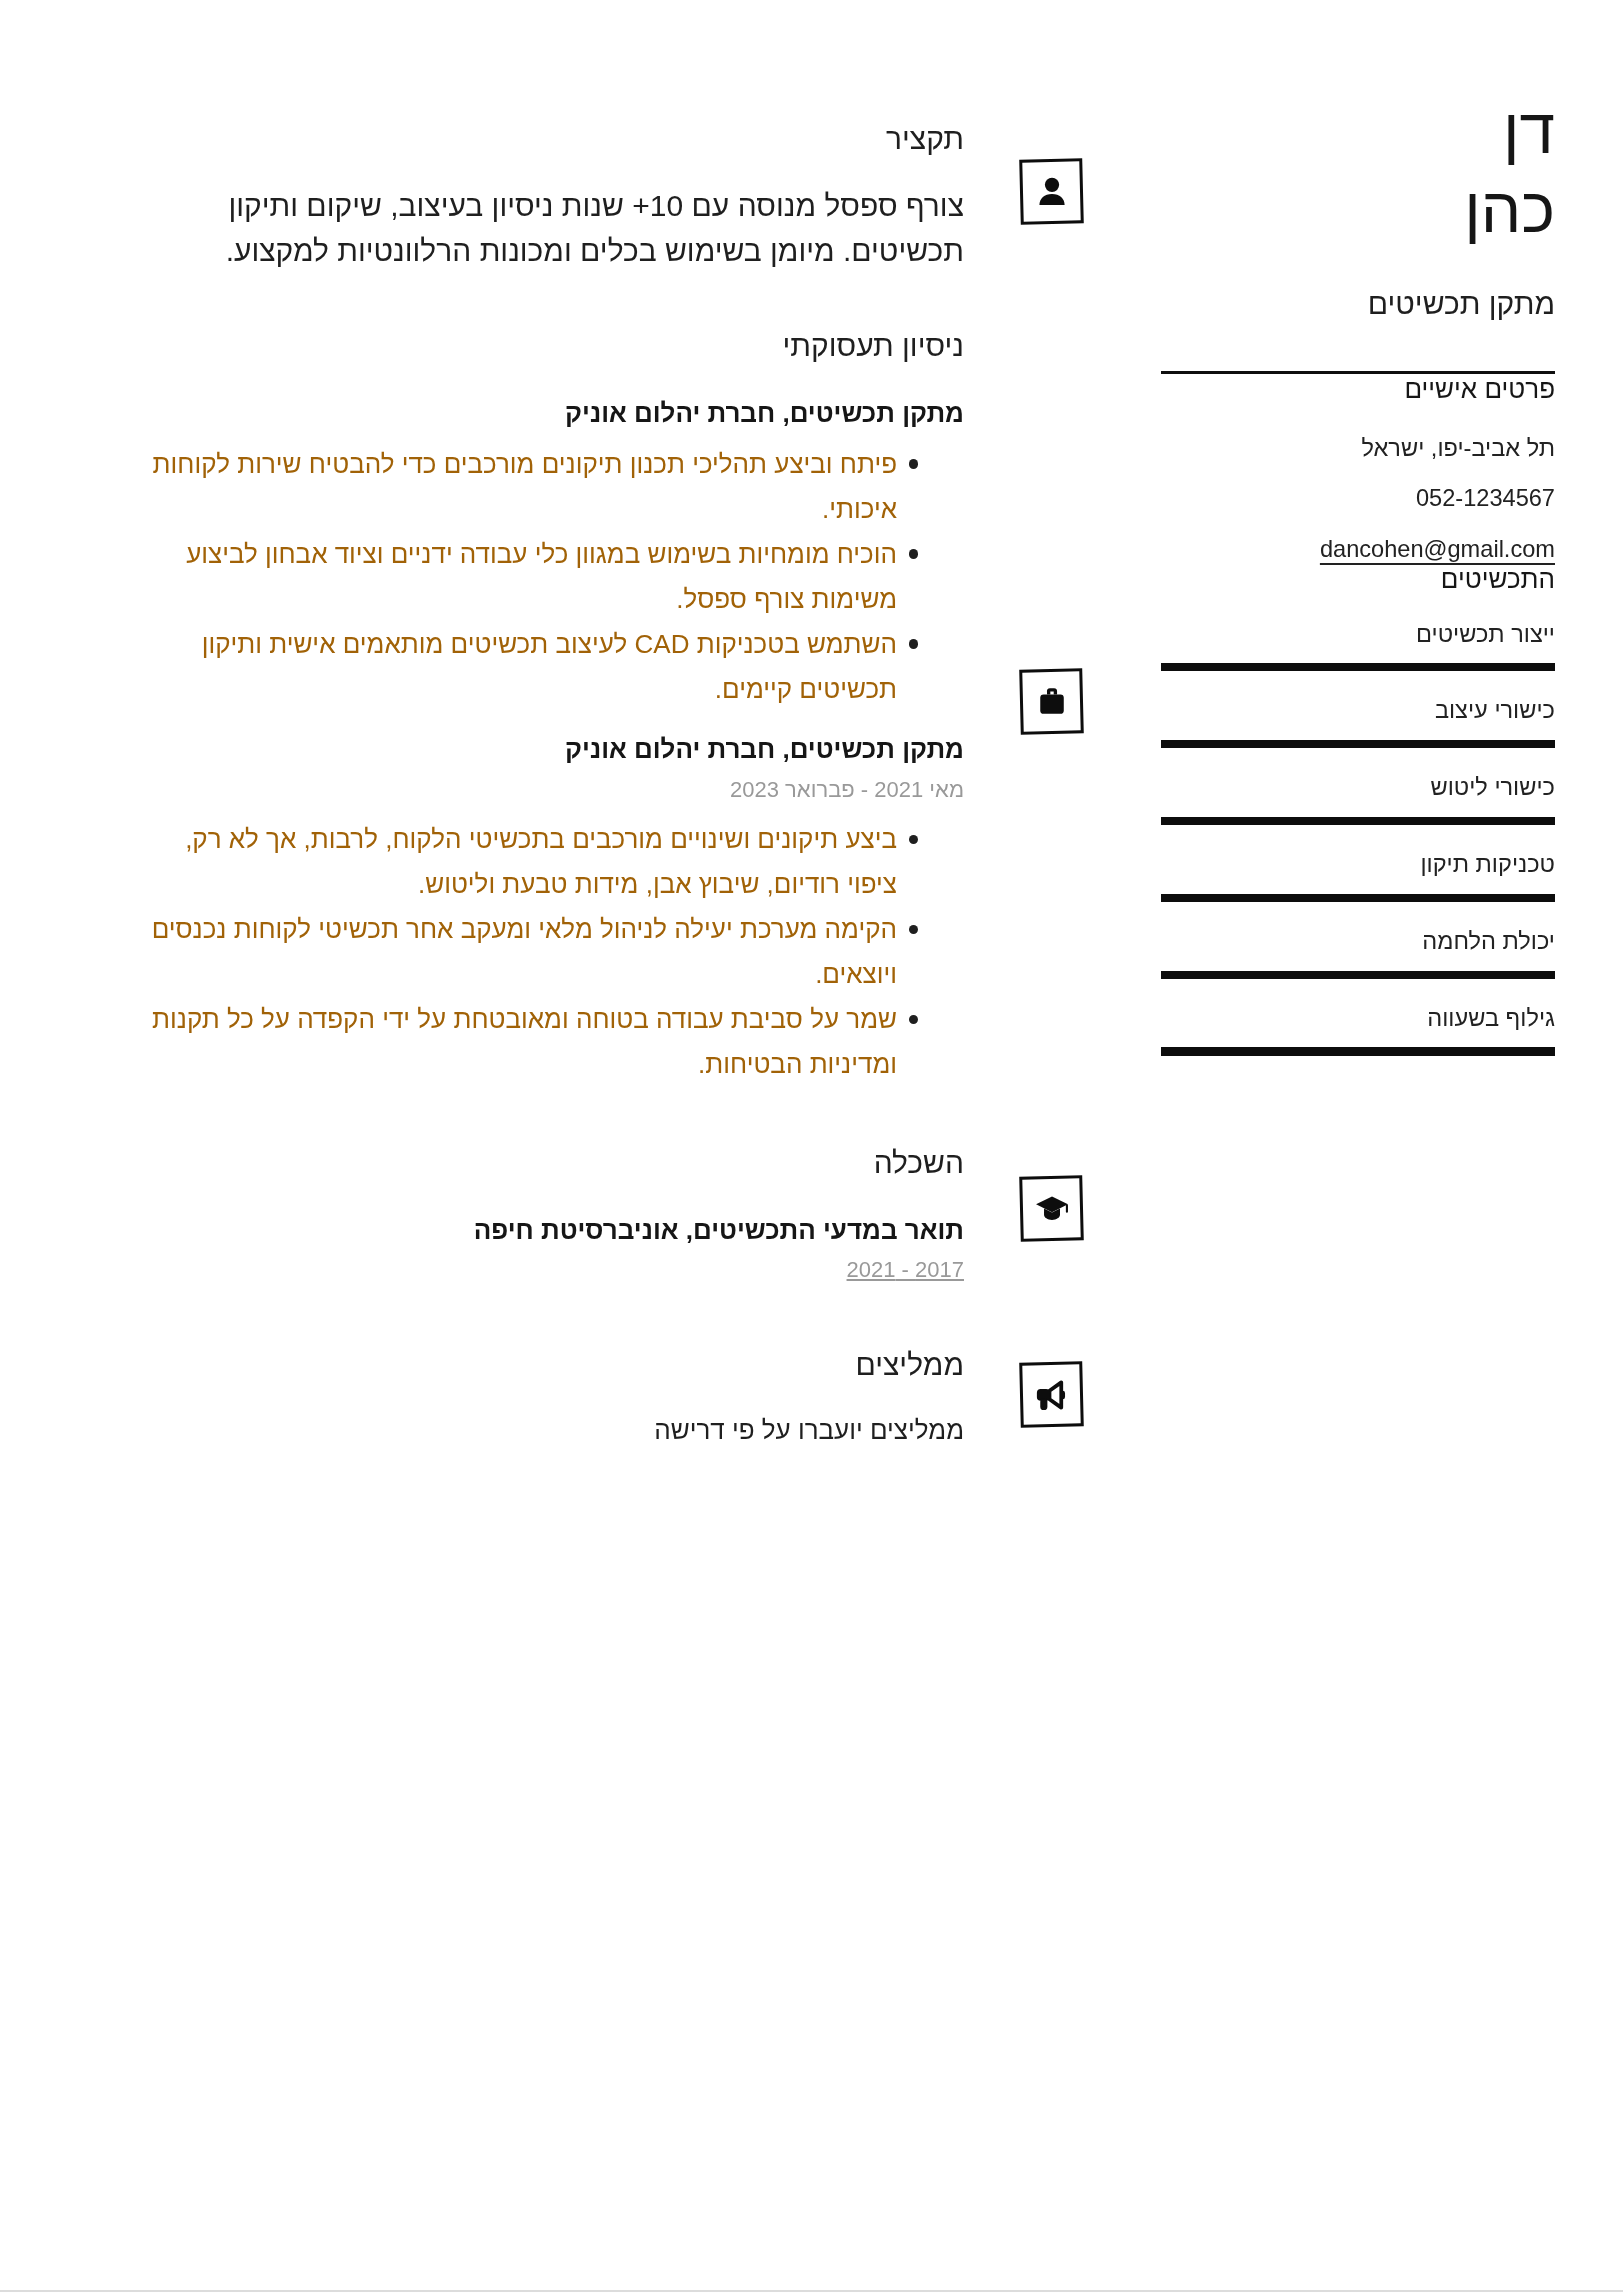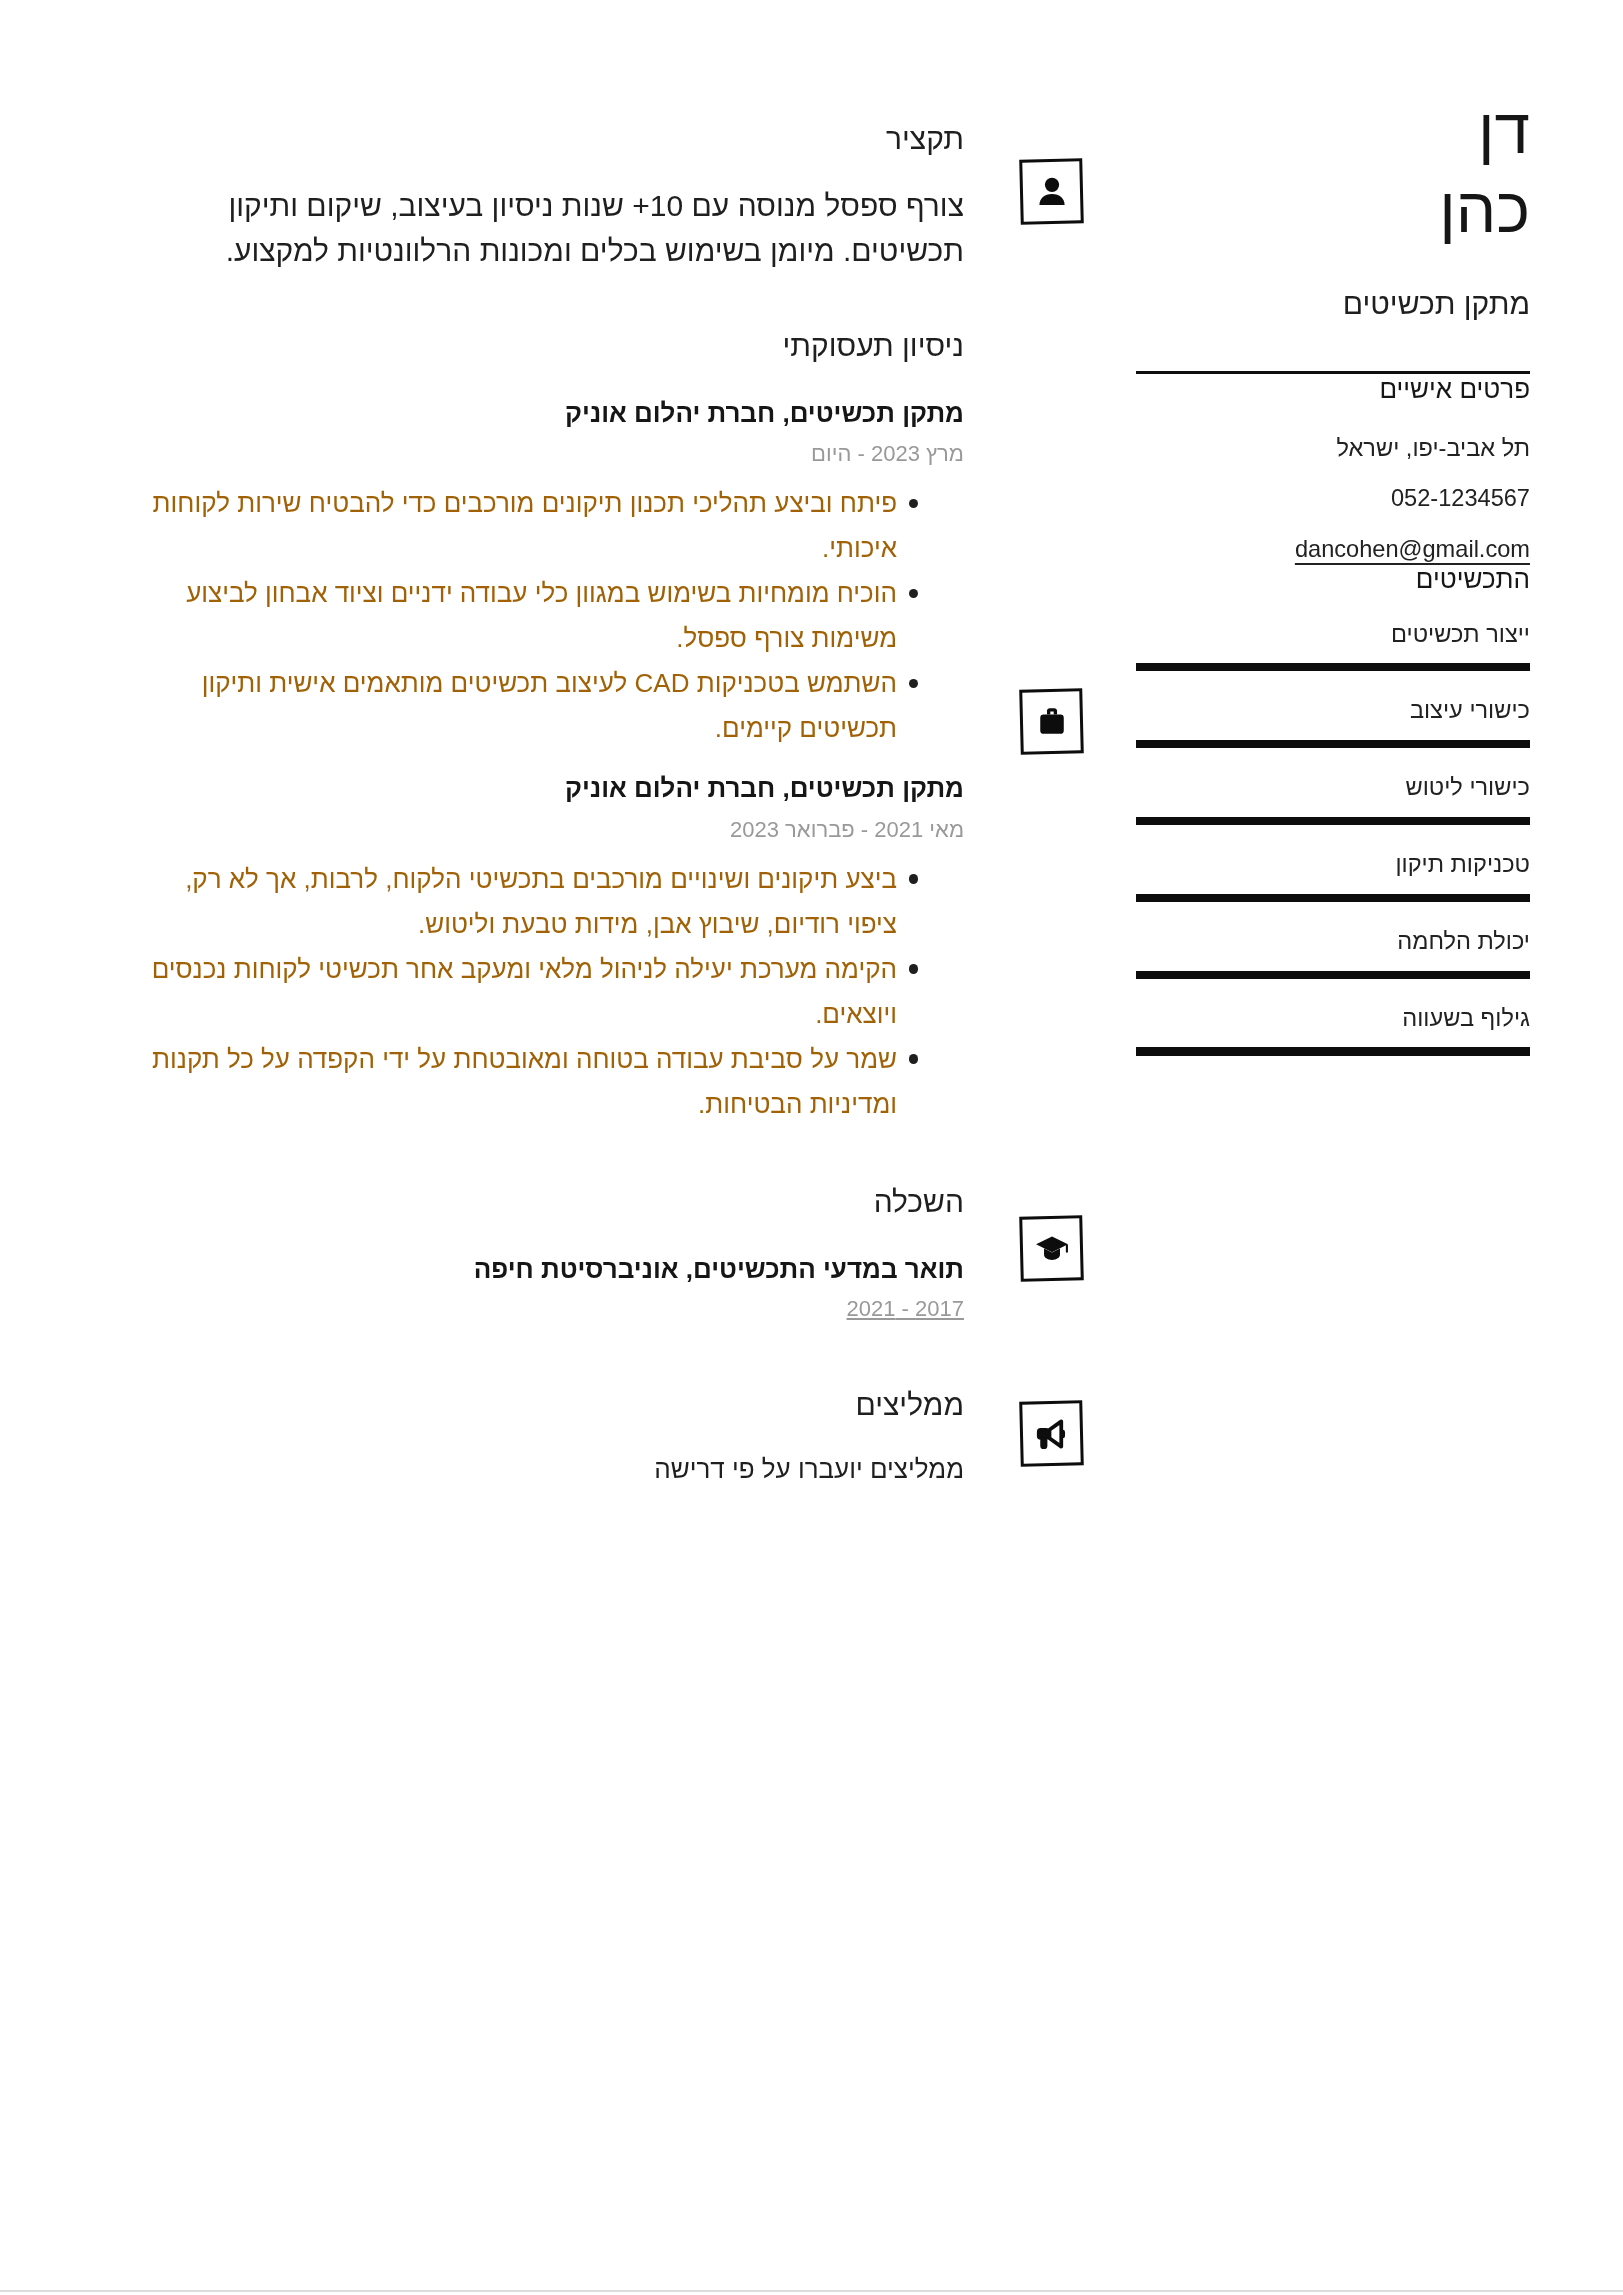--- a/index.html
+++ b/index.html
@@ -7,21 +7,21 @@
     position:relative;
     width:1623px;height:2295px;
     margin:0 auto;
     background:#ffffff;
     font-family:"Liberation Sans","DejaVu Sans",sans-serif;
     color:#1f1f1f;
     overflow:hidden;
     direction:rtl;
   }
   
-  .sidebar{position:absolute;top:92px;right:93px;width:394px;text-align:right;}
+  .sidebar{position:absolute;top:92px;right:68px;width:394px;text-align:right;}
   .name{margin:0;font-size:64px;line-height:79px;font-weight:400;color:#161616;}
   .name div{white-space:nowrap;}
   .sidebar-title{font-size:30px;line-height:34px;margin-top:37px;color:#1f1f1f;}
   .divider{height:2.6px;background:#0f0f0f;margin-top:50px;width:100%;}
   .side-h{font-size:26px;font-weight:400;line-height:31px;color:#161616;}
   .side-line{font-size:23.6px;line-height:29px;margin-top:29px;color:#222;}
   .side-line.phone{margin-top:21px;}
   .side-line.email{margin-top:22px;}
   .email a{color:#222;text-decoration:underline;text-decoration-thickness:2px;text-underline-offset:5.9px;}
   .skill{margin-top:25px;text-align:right;}
@@ -90,21 +90,20 @@
         <svg viewBox="0 0 100 100" fill="#0d0d0d" xmlns="http://www.w3.org/2000/svg">
           <path d="M38 32v-8a7 7 0 017-7h10a7 7 0 017 7v8h-8v-7H46v7z"></path>
           <rect x="22" y="32" width="56" height="46" rx="8"></rect>
         </svg>
       </div>
       <div class="sec-body">
         <h2 class="sec-title">ניסיון תעסוקתי</h2>
 
         <div class="job">
           <h3 class="job-title">מתקן תכשיטים, חברת יהלום אוניק</h3>
-          <p class="job-dates">מרץ 2023 - היום</p>
           <ul class="bullets">
             <li>פיתח וביצע תהליכי תכנון תיקונים מורכבים כדי להבטיח שירות לקוחות איכותי.</li>
             <li>הוכיח מומחיות בשימוש במגוון כלי עבודה ידניים וציוד אבחון לביצוע משימות צורף ספסל.</li>
             <li>השתמש בטכניקות CAD לעיצוב תכשיטים מותאמים אישית ותיקון תכשיטים קיימים.</li>
           </ul>
         </div>
 
         <div class="job">
           <h3 class="job-title">מתקן תכשיטים, חברת יהלום אוניק</h3>
           <p class="job-dates">מאי 2021 - פברואר 2023</p>

